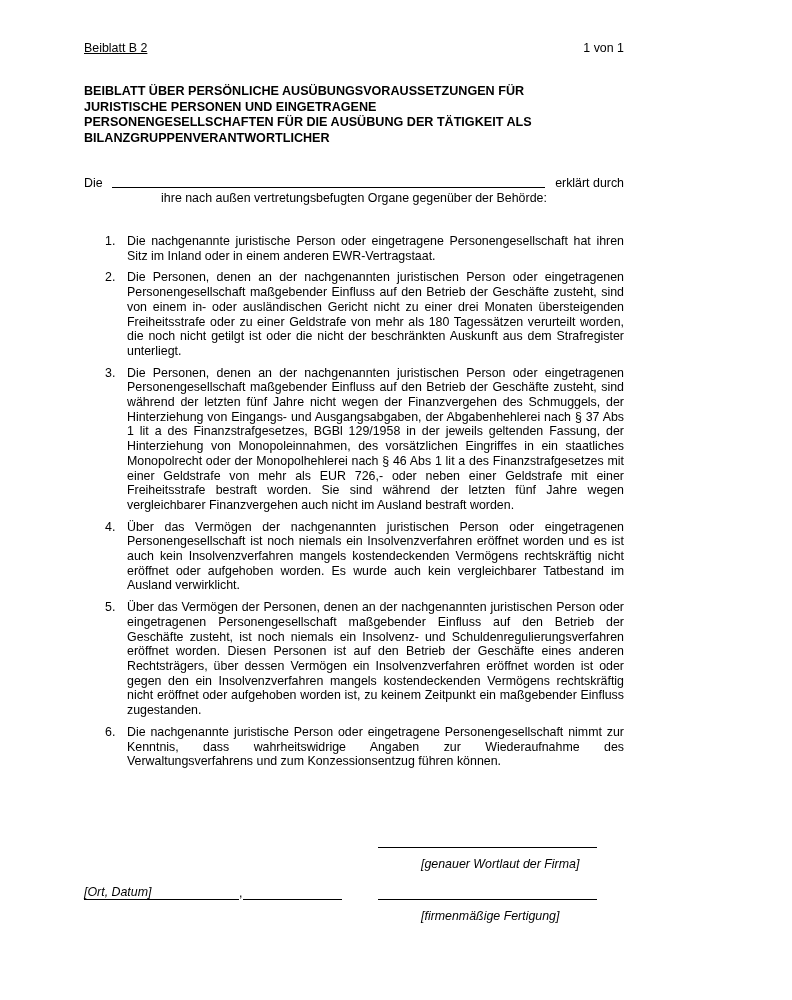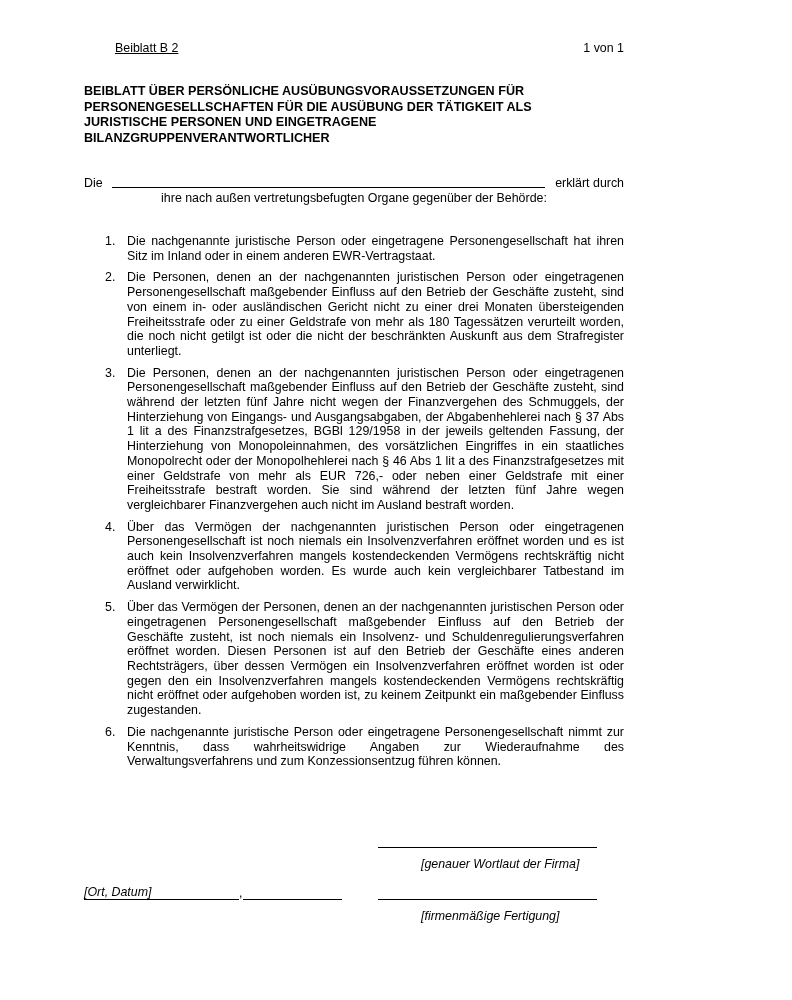--- a/index.html
+++ b/index.html
@@ -1,19 +1,19 @@
 <!DOCTYPE html>
 <html><head>
 <meta charset="utf-8">
 <style>
   html, body { margin: 0; padding: 0; background: #ffffff; }
   body { width: 792px; height: 1000px; position: relative; overflow: hidden;
          font-family: "Liberation Sans", sans-serif; color: #000; }
   .hdr { position: absolute; top: 41px; left: 84px; width: 540px; font-size: 12.4px; }
-  .hdr .left { position: absolute; left: 0; text-decoration: underline; margin-left: 31px; }
+  .hdr .left { position: absolute; left: 0; text-decoration: underline; }
   .hdr .right { position: absolute; right: 0; }
   .title { position: absolute; top: 84px; left: 84px; width: 540px; text-align: left;
            font-weight: bold; font-size: 12.6px; line-height: 15.7px; }
   .intro { position: absolute; top: 176px; left: 84px; width: 540px; font-size: 12.4px;
            line-height: 14.5px; text-align: center; }
   .intro .line1 { display: flex; justify-content: space-between; white-space: nowrap; }
   .intro .blank { display: inline-block; width: 433px; border-bottom: 1px solid #000; height: 11px; margin: 0 6px; }
   ol { position: absolute; top: 234px; left: 84px; width: 540px; margin: 0; padding: 0; list-style: none;
        font-size: 12.4px; line-height: 14.7px; }
   ol li { position: relative; padding-left: 43px; text-align: justify; margin-bottom: 7px; }
@@ -24,22 +24,22 @@
 </head>
 <body>
 
 <div class="hdr">
   <span class="left">Beiblatt B 2</span>
   <span class="right">1 von 1</span>
 </div>
 
 <div class="title">
   <div>BEIBLATT ÜBER PERSÖNLICHE AUSÜBUNGSVORAUSSETZUNGEN FÜR</div>
+  <div>JURISTISCHE PERSONEN UND EINGETRAGENE</div>
   <div>PERSONENGESELLSCHAFTEN FÜR DIE AUSÜBUNG DER TÄTIGKEIT ALS</div>
-  <div>JURISTISCHE PERSONEN UND EINGETRAGENE</div>
   <div>BILANZGRUPPENVERANTWORTLICHER</div>
 </div>
 
 <div class="intro">
   <div class="line1">
     <span>Die</span>
     <span class="blank"></span>
     <span>erklärt durch</span>
   </div>
   <div>ihre nach außen vertretungsbefugten Organe gegenüber der Behörde:</div>

